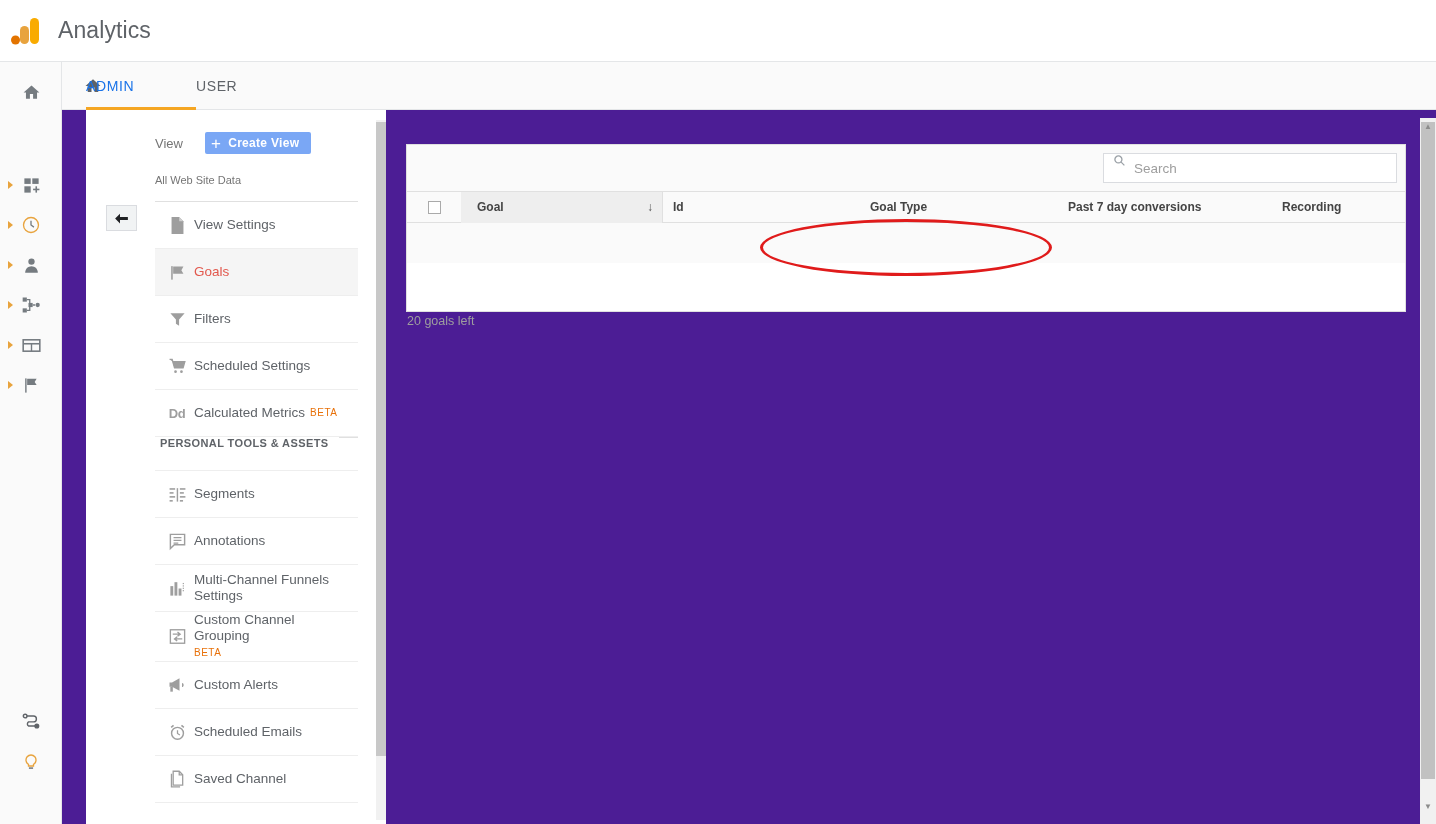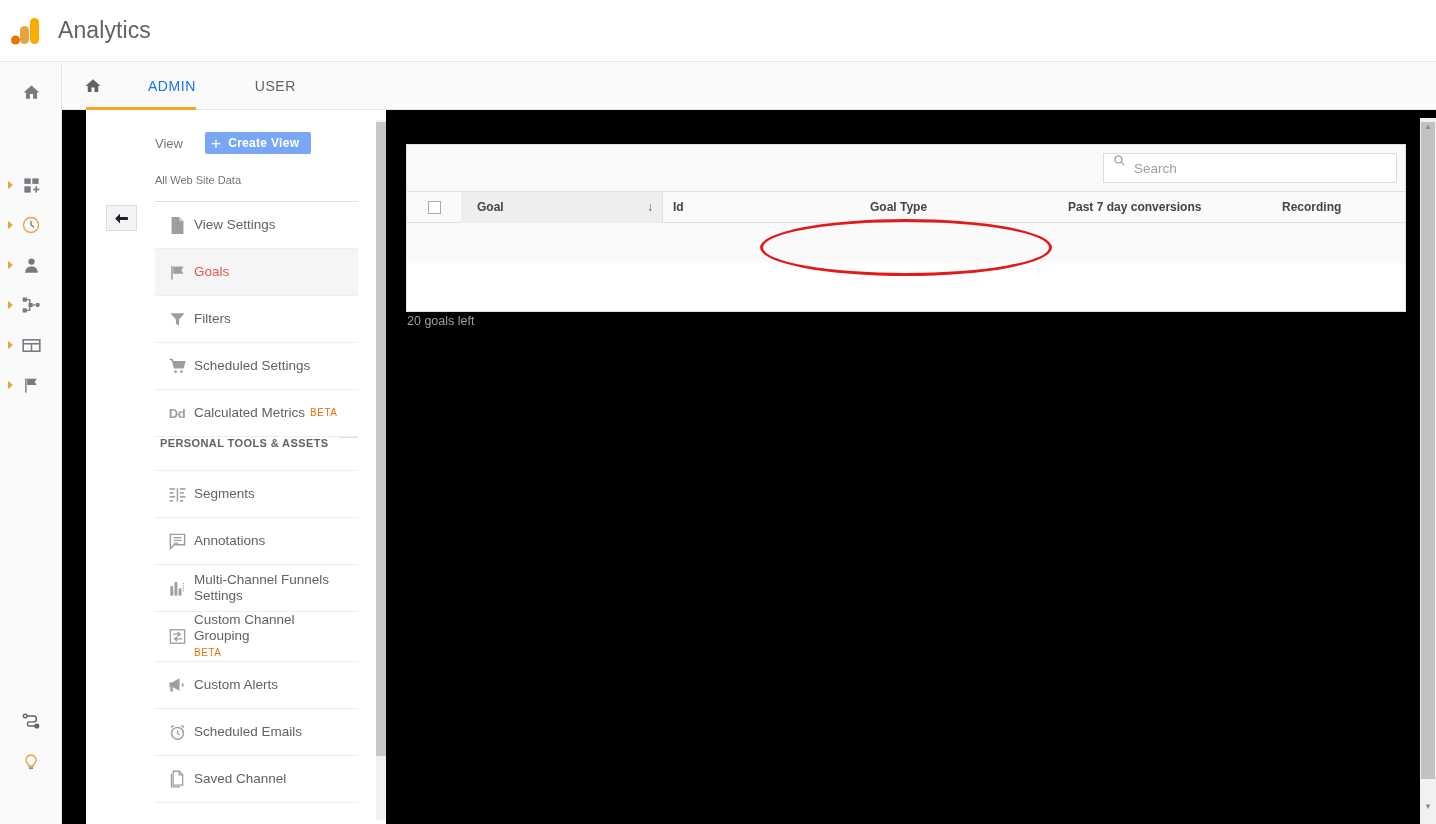--- a/index.html
+++ b/index.html
@@ -3,21 +3,21 @@
 <meta charset="utf-8">
 <style>
   * { box-sizing: border-box; }
   html, body {
     margin: 0; padding: 0;
     width: 1436px; height: 824px;
     background: #fff;
     font-family: "Liberation Sans", sans-serif;
     overflow: hidden;
   }
-  .app { position: relative; width: 1436px; height: 824px; background:#000000; }
+  .app { position: relative; width: 1436px; height: 824px; background:#4c1d95; }
 
   
   .brandbar {
     position:absolute; left:0; top:0; width:1436px; height:62px;
     background:#fff; border-bottom:1px solid #e4e6e8;
     display:flex; align-items:center;
   }
   .brand-logo { margin-left:10px; width:34px; height:34px; position:relative; }
   .brand-title {
     margin-left:14px; font-size:23px; color:#5f6368; font-weight:400;
@@ -43,21 +43,21 @@
   .tabstrip {
     position:absolute; left:62px; top:62px; width:1374px; height:48px;
     background:#fafafa; border-bottom:1px solid #e4e6e8;
   }
   .home-btn {
     position:absolute; left:0px; top:0; width:62px; height:48px;
     display:flex; align-items:center; justify-content:center;
   }
   .tab {
     position:absolute; top:0; height:48px; line-height:48px;
-    font-size:14px; letter-spacing:.6px; color:#5f6368; text-align:right;
+    font-size:14px; letter-spacing:.6px; color:#5f6368; text-align:left;
     cursor:pointer;
   }
   .tab.active { color:#1a73e8; }
   .tab.active::after {
     content:""; position:absolute; left:0; right:0; bottom:0;
     height:3px; background:#f5a623;
   }
 
   
   .panel {

